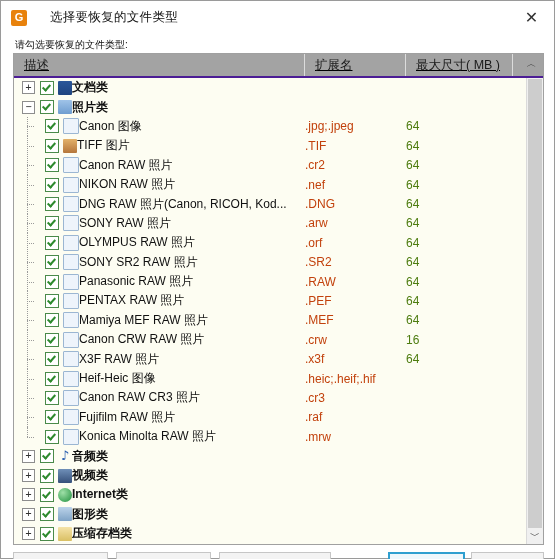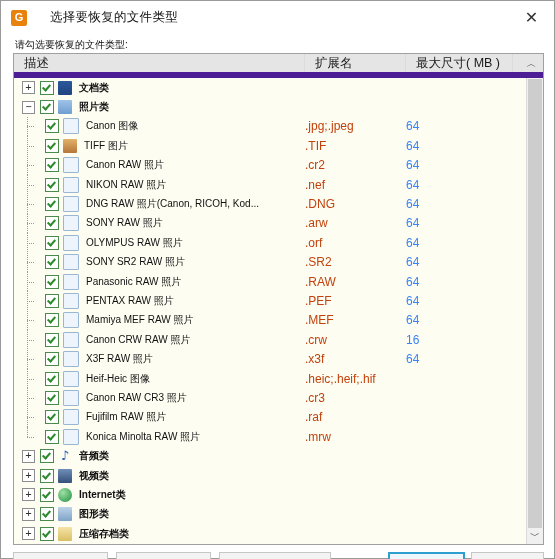--- a/index.html
+++ b/index.html
@@ -20,45 +20,45 @@
   .title-text{margin-left:23px;font-size:12.5px;color:#111;letter-spacing:.3px;}
   .close-btn{position:absolute;right:0;top:0;width:45px;height:33px;display:flex;align-items:center;justify-content:center;
              font-size:16px;color:#333;font-family:"DejaVu Sans",sans-serif;}
 
   
   .prompt{padding:4px 0 6px 14px;font-size:10px;color:#111;}
 
   
   .listbox{position:absolute;left:12px;top:52px;width:531px;height:492px;border:1px solid #a0a0a0;background:#fdfdf2;box-sizing:border-box;overflow:hidden;}
 
-  .hdr{display:flex;height:24px;background:#e5e5e5;border-bottom:6px solid #4c1d95;box-sizing:border-box;}
+  .hdr{display:flex;height:24px;background:#a3a3a3;border-bottom:2px solid #4c1d95;box-sizing:border-box;text-decoration:underline;}
   .hdr .cell{display:flex;align-items:center;box-sizing:border-box;border-right:1px solid #dcdcdc;padding-left:10px;font-size:12.5px;color:#1a1a1a;}
   .hdr .c1{width:291px;}
   .hdr .c2{width:101px;}
   .hdr .c3{width:107px;}
   .hdr .c4{flex:1;border-right:none;padding-left:0;position:relative;}
   .hdr .sb-up{position:absolute;right:5px;top:3px;width:13px;color:#333;font-size:10px;text-align:center;font-family:"DejaVu Sans",sans-serif;}
 
   .rows{position:relative;height:466px;overflow:hidden;background:#fdfdf2;}
 
   .row{display:flex;align-items:center;height:19.4px;box-sizing:border-box;padding-left:0;}
   .row .desc{width:291px;display:flex;align-items:center;box-sizing:border-box;}
   .row .ext{width:101px;font-size:12px;color:#c2410c;box-sizing:border-box;}
-  .row .size{width:107px;font-size:12px;color:#3b82f6;box-sizing:border-box;}
+  .row .size{width:107px;font-size:12px;color:#4d7c0f;box-sizing:border-box;}
 
   .expander{width:11px;height:11px;margin-left:8px;border:1px solid #8d8d8d;background:#fff;
             display:flex;align-items:center;justify-content:center;font-size:10px;line-height:1;color:#333;
             font-family:"DejaVu Sans Mono",monospace;flex:none;}
 
   .chk{width:12px;height:12px;margin-left:5px;border:1px solid #4a8a4a;background:#fff;flex:none;position:relative;}
   .chk::after{content:"";position:absolute;left:3px;top:1px;width:3px;height:6px;border:solid #2d8a2d;border-width:0 2px 2px 0;transform:rotate(42deg);}
 
   .tico{width:14px;height:14px;margin-left:4px;flex:none;border-radius:1px;}
 
-  .lbl{margin-left:7px;font-size:10px;color:#111;white-space:nowrap;overflow:hidden;}
+  .lbl{font-size:12px;color:#111;white-space:nowrap;overflow:hidden;}
   .grp .lbl{font-weight:bold;}
 
   
   .child .pad{width:26px;flex:none;height:19px;position:relative;}
   .child .pad::before{content:"";position:absolute;left:13px;top:0;bottom:0;border-left:1px dotted #9a9a9a;}
   .child.last .pad::before{bottom:50%;}
   .child .pad::after{content:"";position:absolute;left:13px;top:50%;width:7px;border-top:1px dotted #9a9a9a;}
 
   
   .ic-doc{background:linear-gradient(#2b579a,#1f4480);}

